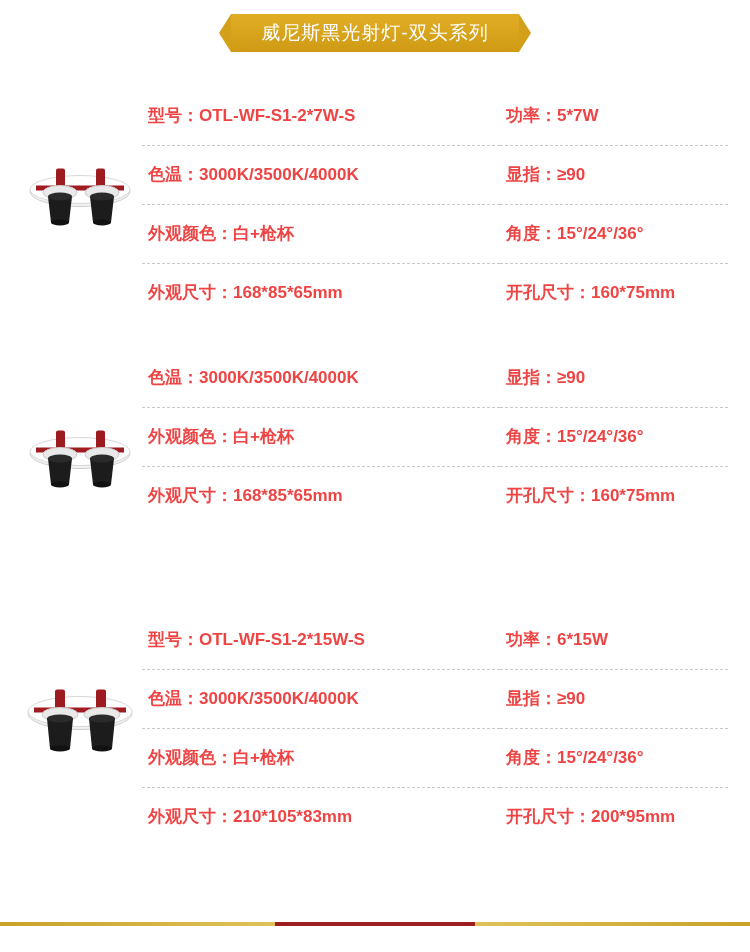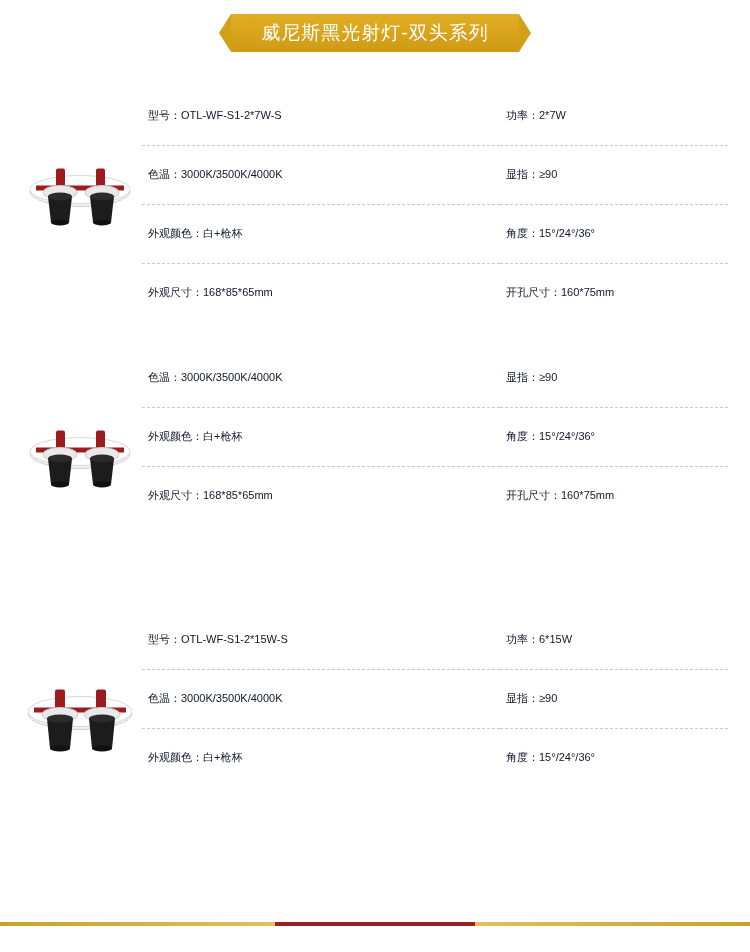--- a/index.html
+++ b/index.html
@@ -78,25 +78,26 @@
     width: 586px;
     border-collapse: collapse;
   }
   .spec-row {
     height: 59px;
   }
   .spec-row:not(:last-child) .cell {
     border-bottom: 1px dashed #c9c9c9;
   }
   .cell {
-    font-size: 11px;
-    color: #0f172a;
+    font-size: 17px;
+    color: #ef4444;
     vertical-align: middle;
     padding: 0 0 0 6px;
     white-space: nowrap;
+    font-weight: bold;
   }
   .cell-left { width: 358px; }
   .cell-right { width: 228px; }
 
   
   .bottom-bar {
     position: absolute;
     left: 0;
     bottom: 0;
     width: 750px;
@@ -151,21 +152,21 @@
         <ellipse cx="38" cy="40" rx="12" ry="4" fill="#2b2b2b"></ellipse>
         <ellipse cx="80" cy="40" rx="12" ry="4" fill="#2b2b2b"></ellipse>
         <ellipse cx="38" cy="66" rx="9" ry="3" fill="#111111"></ellipse>
         <ellipse cx="80" cy="66" rx="9" ry="3" fill="#111111"></ellipse>
       </svg>
     </div>
     <table class="spec-table">
       <tbody>
         <tr class="spec-row">
           <td class="cell cell-left">型号：OTL-WF-S1-2*7W-S</td>
-          <td class="cell cell-right">功率：2*7W</td>
+          <td class="cell cell-right">功率：5*7W</td>
         </tr>
         <tr class="spec-row">
           <td class="cell cell-left">色温：3000K/3500K/4000K</td>
           <td class="cell cell-right">显指：≥90</td>
         </tr>
         <tr class="spec-row">
           <td class="cell cell-left">外观颜色：白+枪杯</td>
           <td class="cell cell-right">角度：15°/24°/36°</td>
         </tr>
         <tr class="spec-row">
@@ -237,20 +238,24 @@
           <td class="cell cell-right">功率：6*15W</td>
         </tr>
         <tr class="spec-row">
           <td class="cell cell-left">色温：3000K/3500K/4000K</td>
           <td class="cell cell-right">显指：≥90</td>
         </tr>
         <tr class="spec-row">
           <td class="cell cell-left">外观颜色：白+枪杯</td>
           <td class="cell cell-right">角度：15°/24°/36°</td>
         </tr>
+        <tr class="spec-row">
+          <td class="cell cell-left">外观尺寸：210*105*83mm</td>
+          <td class="cell cell-right">开孔尺寸：200*95mm</td>
+        </tr>
       </tbody>
     </table>
   </div>
 
 </div>
 
 <div class="bottom-bar">
   <div class="gold"></div>
   <div class="red"></div>
   <div class="base"></div>

